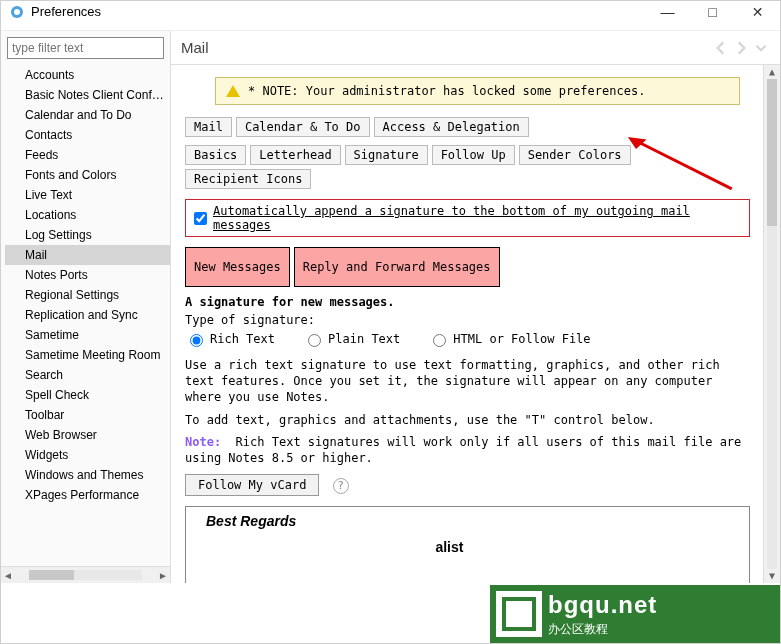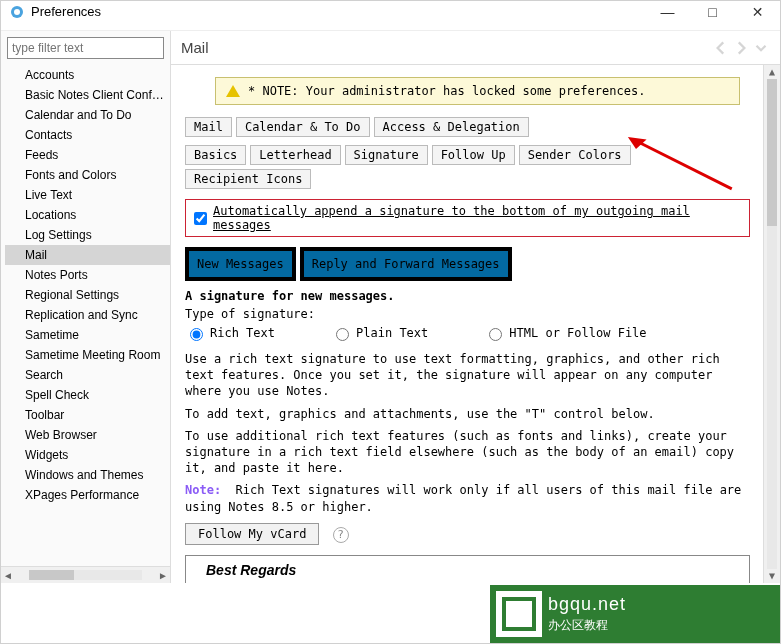--- a/index.html
+++ b/index.html
@@ -28,41 +28,41 @@
   .navicon { width:18px; height:18px; opacity:.35; }
   .content { flex:1; overflow:hidden; position:relative; padding:12px 30px 0 14px; font-family:"SimSun","NSimSun","MS Mincho",monospace; font-size:12px;}
   .vscroll { position:absolute; right:0; top:0; bottom:0; width:17px; background:#f0f0f0; border-left:1px solid #ddd;}
   .vscroll .arr{ height:14px; text-align:center; color:#666; font-size:10px; line-height:14px;}
   .vscroll .track{ position:absolute; top:14px; bottom:14px; left:3px; right:3px; background:#e8e8e8;}
   .vscroll .thumb{ position:absolute; top:0; height:30%; left:0; right:0; background:#c8c8c8;}
   .notebar { border:1px solid #c8c070; background:#fdf9d8; padding:6px 10px; margin:0 10px 12px 30px; display:flex; align-items:center; gap:8px; font-family:"SimSun",monospace;}
   .warn { width:0;height:0;border-left:7px solid transparent;border-right:7px solid transparent;border-bottom:12px solid #e6c200; position:relative;}
   .tabs { display:flex; gap:4px; margin-bottom:8px; flex-wrap:wrap;}
   .tab { border:1px solid #bbb; background:#f4f4f4; padding:2px 8px; font-size:12px; cursor:default;}
-  .subtab { border:4px solid #000000; background:#0369a1; padding:6px 8px; font-size:12px;}
+  .subtab { border:1px solid #000000; background:#fca5a5; padding:12px 8px; font-size:12px;}
   .checkline { border:1px solid #c23; padding:4px 8px; display:inline-flex; align-items:center; gap:6px; margin:2px 0 10px 0;}
   .checkline input{ margin:0;}
   .checkline u{ text-decoration:underline; }
   .sectitle { font-weight:bold; margin:6px 0 4px 0;}
-  .radios { display:flex; gap:56px; margin:4px 0 10px 0;}
+  .radios { display:flex; gap:28px; margin:4px 0 10px 0;}
   .radios label{ display:flex; align-items:center; gap:4px;}
   .para { margin:6px 0; line-height:1.35;}
   .notelbl { color:#8b5cf6; font-weight:bold;}
   .btn { border:1px solid #999; background:#f2f2f2; padding:3px 12px; font-family:"SimSun",monospace; font-size:12px; display:inline-block;}
   .help { display:inline-block; width:16px;height:16px;border:1px solid #aaa;border-radius:50%; text-align:center; line-height:14px; color:#888; margin-left:6px; font-size:11px;}
   .sigbox { border:1px solid #888; margin-top:10px; padding:6px 8px; font-family:Arial,sans-serif; height:100px; overflow:hidden; position:relative;}
   .sigbox .l1{ font-weight:bold; font-size:14px; font-style:italic;margin-left:12px; }
   .sigbox .l2{ font-weight:bold; font-size:14px; margin-top:10px;}
   
   .redarrow { position:absolute; top:80px; right:40px; transform:rotate(40deg); }
   
   .wm { position:absolute; right:0; bottom:0; height:58px; width:290px; background:#2e7d32; color:#fff; display:flex; align-items:center; padding-left:58px; }
   .wm .logo { position:absolute; left:6px; top:6px; width:46px; height:46px; background:#fff; }
   .wm .logo::after{ content:""; position:absolute; inset:6px; border:4px solid #2e7d32;}
-  .wm .t1{ font-size:18px; font-weight:normal; letter-spacing:1px;}
+  .wm .t1{ font-size:24px; font-weight:bold; letter-spacing:1px;}
   .wm .t2{ font-size:12px; margin-top:2px;}
 </style>
 </head>
 <body>
 
 <div class="window">
   <div class="titlebar">
     <svg class="ticon" viewBox="0 0 16 16">
         <circle cx="8" cy="8" r="6" fill="#4aa3df"></circle>
         <circle cx="8" cy="8" r="3" fill="#fff"></circle>
@@ -171,21 +171,20 @@
               <span>Plain Text</span>
             </label>
             <label>
               <input type="radio" name="sigtype" style="">
               <span>HTML or Follow File</span>
             </label>
           </div>
 
         <div class="para">Use a rich text signature to use text formatting, graphics, and other rich text features.   Once you set it, the signature will appear on any computer where you use Notes.</div>
         <div class="para">To add text, graphics and attachments, use the "T" control below.</div>
-        <div class="para">To use additional rich text features (such as fonts and links), create your signature in a rich text field elsewhere (such as the body of an email) copy it, and paste it here.</div>
         <div class="para">
           <span class="notelbl">Note:</span>
           &nbsp;<span>Rich Text signatures will work only if all users of this mail file are using Notes 8.5 or higher.</span>
         </div>
 
         <div style="margin-top:8px;">
           <span class="btn">Follow My vCard</span>
           <span class="help">?</span>
         </div>
 

